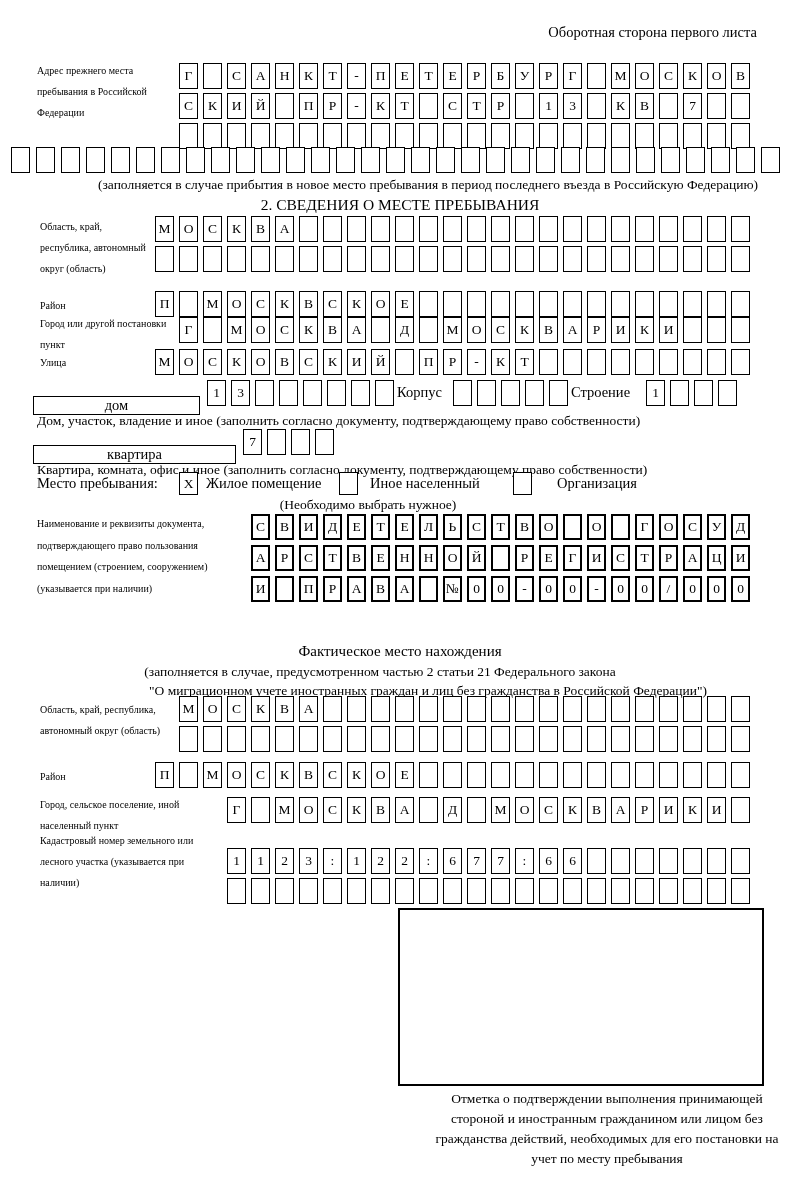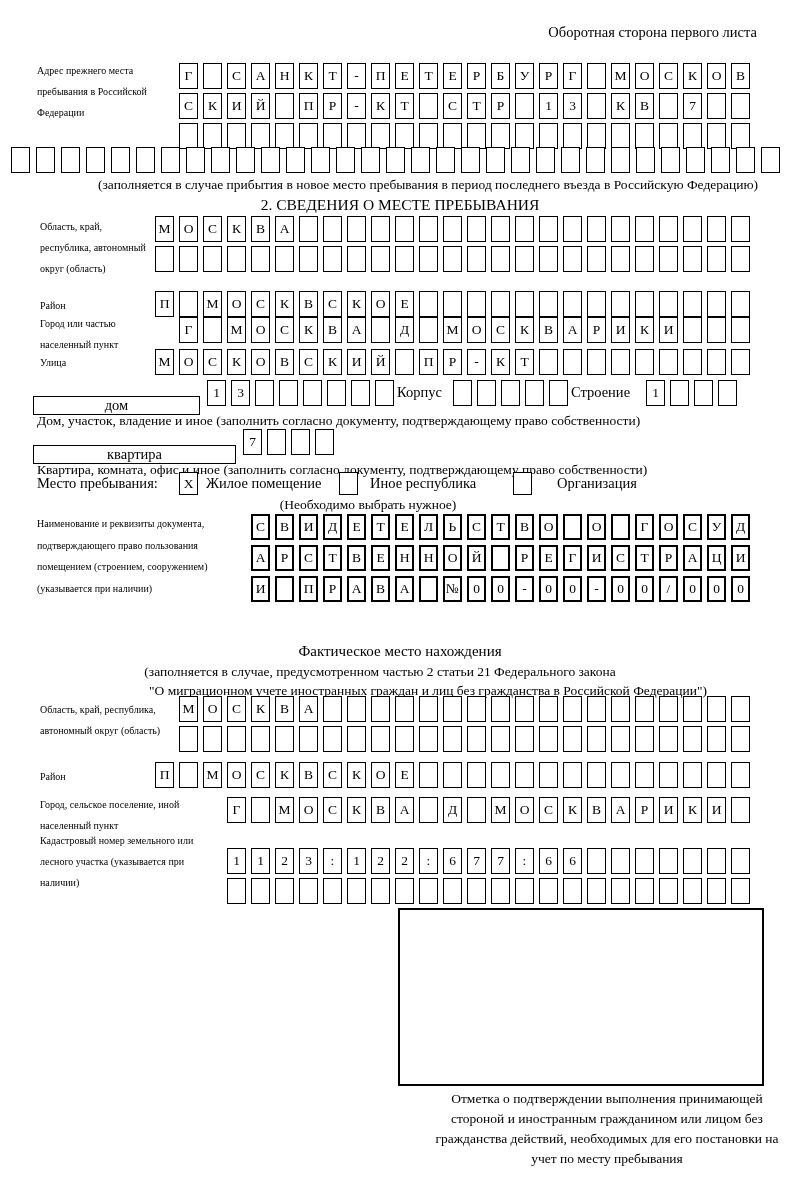--- a/index.html
+++ b/index.html
@@ -229,21 +229,21 @@
       <span class="cell"></span>
       <span class="cell"></span>
       <span class="cell"></span>
       <span class="cell"></span>
       <span class="cell"></span>
       <span class="cell"></span>
       <span class="cell"></span>
       <span class="cell"></span>
     </div>
 
-  <div class="lbl" style="left:40px;top:313px;width:128px">Город или частью населенный пункт</div>
+  <div class="lbl" style="left:40px;top:313px;width:128px">Город или другой постановки пункт</div>
   <div class="cellrow" style="left:179px;top:317px">
       <span class="cell">Г</span>
       <span class="cell"></span>
       <span class="cell">М</span>
       <span class="cell">О</span>
       <span class="cell">С</span>
       <span class="cell">К</span>
       <span class="cell">В</span>
       <span class="cell">А</span>
       <span class="cell"></span>
@@ -327,21 +327,21 @@
       <span class="cell"></span>
       <span class="cell"></span>
       <span class="cell"></span>
     </div>
   <div class="caption" style="left:37px;top:461px">Квартира, комната, офис и иное (заполнить согласно документу, подтверждающему право собственности)</div>
 
   <div class="inl" style="left:37px;top:475px">Место пребывания:</div>
   <span class="cell cb" style="left:179px;top:472px">X</span>
   <div class="inl" style="left:206px;top:475px">Жилое помещение</div>
   <span class="cell cb" style="left:339px;top:472px"></span>
-  <div class="inl" style="left:370px;top:475px">Иное республика</div>
+  <div class="inl" style="left:370px;top:475px">Иное населенный</div>
   <span class="cell cb" style="left:513px;top:472px"></span>
   <div class="inl" style="left:557px;top:475px">Организация</div>
   <div class="caption center" style="left:180px;top:496px;width:320px">(Необходимо выбрать нужное)</div>
 
   <div class="lbl" style="left:37px;top:513px;width:200px;line-height:21.5px">Наименование и реквизиты документа, подтверждающего право пользования помещением (строением, сооружением) (указывается при наличии)</div>
   <div class="cellrow thick" style="left:251px;top:514px">
       <span class="cell">С</span>
       <span class="cell">В</span>
       <span class="cell">И</span>
       <span class="cell">Д</span>

